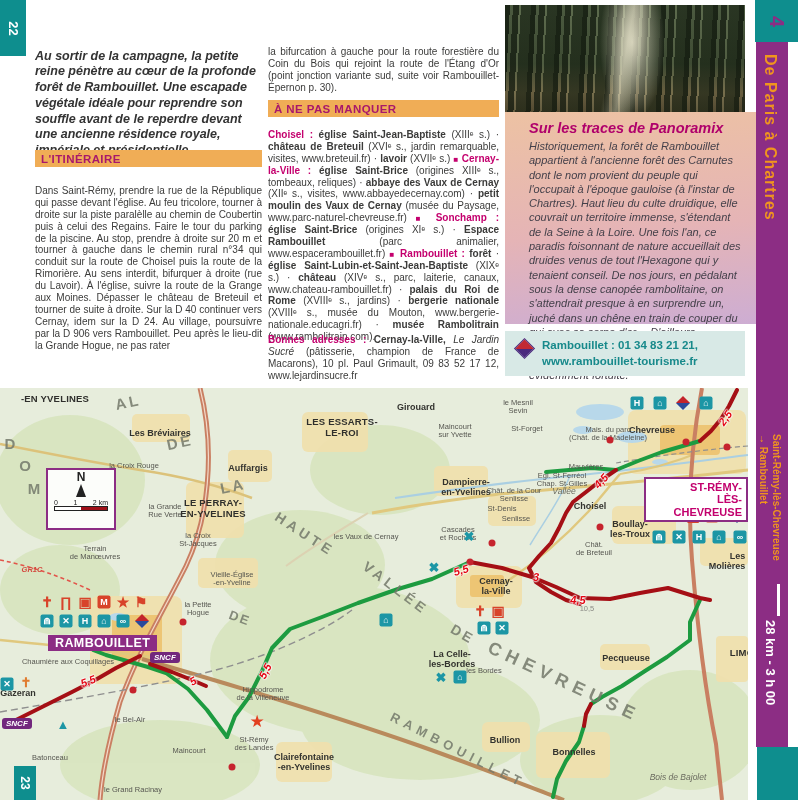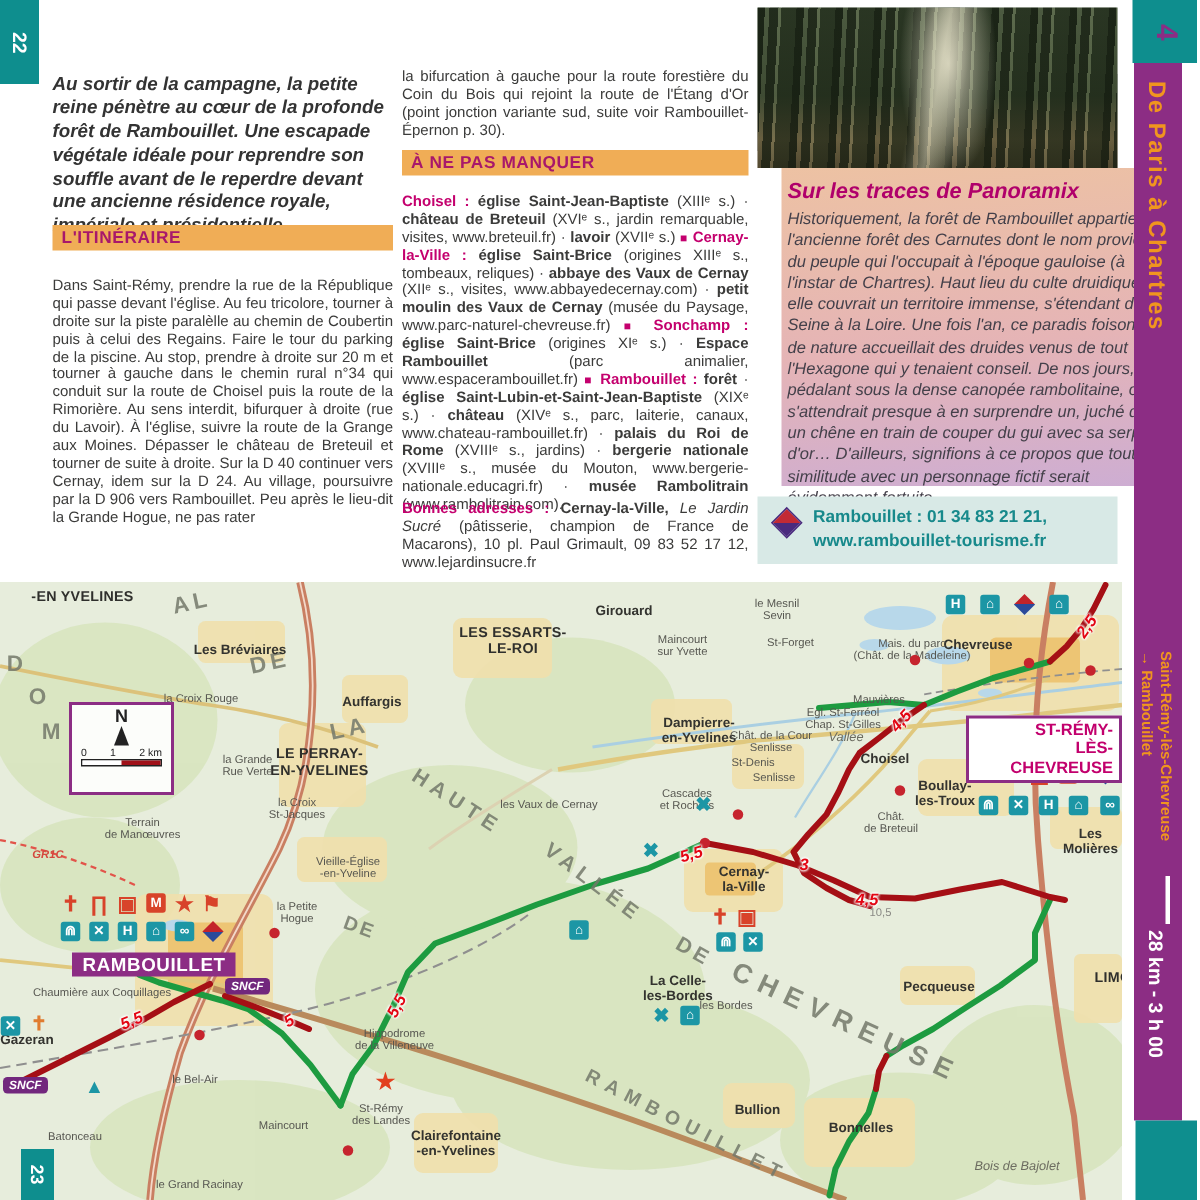--- a/index.html
+++ b/index.html
@@ -50,22 +50,22 @@
 
   
   .photo{position:absolute;top:0;left:0;width:240px;height:107px;overflow:hidden;
          background:linear-gradient(180deg,#46563d 0%,#33412b 55%,#6b5b3c 82%,#4e3f28 100%);}
   .photo .trunks{position:absolute;inset:0;
      background:repeating-linear-gradient(93deg,rgba(20,28,16,.85) 0 5px,rgba(95,105,75,.25) 5px 8px,
      rgba(25,33,20,.8) 8px 14px,rgba(145,155,115,.3) 14px 16px,rgba(30,40,24,.7) 16px 26px);}
   .photo .light{position:absolute;inset:0;
      background:radial-gradient(ellipse 50px 120px at 53% 35%,rgba(250,245,220,.75),rgba(250,245,220,0) 65%),
      linear-gradient(100deg,transparent 44%,rgba(235,228,200,.45) 50%,transparent 57%);}
-  .pano{position:absolute;top:107px;left:16px;width:263px;height:212px;box-sizing:border-box;
-        padding:8px 4px;background:linear-gradient(175deg,#edc2a3 0%,#e5b4b6 55%,#cdadd3 100%);}
+  .pano{position:absolute;top:107px;left:0;width:263px;height:212px;box-sizing:border-box;
+        padding:8px 24px;background:linear-gradient(175deg,#edc2a3 0%,#e5b4b6 55%,#cdadd3 100%);}
   .pano-title{color:#b0006b;font-style:italic;font-weight:bold;font-size:14.5px;margin:0 0 3px 0;}
   .pano-body{font-style:italic;font-size:11px;line-height:1.3;color:#44404a;margin:0;}
   .contact{position:absolute;top:326px;left:0;width:240px;min-height:42px;background:#d8e9e6;
            display:flex;align-items:flex-start;padding:7px 8px;box-sizing:border-box;}
   .ti-icon{width:13px;height:13px;transform:rotate(45deg);flex:none;margin:3px 10px 0 4px;
            background:linear-gradient(135deg,#c22a35 0 50%,#4a2a7e 50% 100%);border:1.5px solid #4a2a7e;}
   .contact-text{color:#17898b;font-weight:bold;font-size:11.5px;line-height:1.35;white-space:pre-line;}
 
   
   .map{position:absolute;left:0;top:388px;width:748px;height:412px;background:#e7eddc;overflow:hidden;}
@@ -278,21 +278,21 @@
       <div class="m-town tb" style="left: 652px; top: 42px; transform: translate(-50%, -50%);">Chevreuse</div>
       <div class="m-town ts" style="left: 516px; top: 131px; transform: translate(-50%, -50%);">Senlisse</div>
       <div class="m-town ts" style="left: 502px; top: 121px; transform: translate(-50%, -50%);">St-Denis</div>
       <div class="m-town ts" style="left: 514px; top: 107px; transform: translate(-50%, -50%);">Chât. de la Cour
 Senlisse</div>
       <div class="m-town tb" style="left: 496px; top: 198px; transform: translate(-50%, -50%);">Cernay-
 la-Ville</div>
       <div class="m-town tb" style="left: 590px; top: 118px; transform: translate(-50%, -50%);">Choisel</div>
       <div class="m-town tb" style="left: 630px; top: 141px; transform: translate(-50%, -50%);">Boullay-
 les-Troux</div>
-      <div class="m-town tb" style="left: 727px; top: 173px; transform: translate(-50%, -50%);">Les Molières</div>
+      <div class="m-town tb" style="left: 727px; top: 173px; transform: translate(-50%, -50%); text-align: right;">Les Molières</div>
       <div class="m-town ts" style="left: 594px; top: 161px; transform: translate(-50%, -50%);">Chât.
 de Breteuil</div>
       <div class="m-town tb" style="left: 452px; top: 271px; transform: translate(-50%, -50%);">La Celle-
 les-Bordes</div>
       <div class="m-town ts" style="left: 484px; top: 283px; transform: translate(-50%, -50%);">les Bordes</div>
       <div class="m-town tb" style="left: 505px; top: 352px; transform: translate(-50%, -50%);">Bullion</div>
       <div class="m-town tb" style="left: 574px; top: 364px; transform: translate(-50%, -50%);">Bonnelles</div>
       <div class="m-town tb" style="left: 626px; top: 270px; transform: translate(-50%, -50%);">Pecqueuse</div>
       <div class="m-town tb" style="left: 304px; top: 374px; transform: translate(-50%, -50%);">Clairefontaine
 -en-Yvelines</div>

